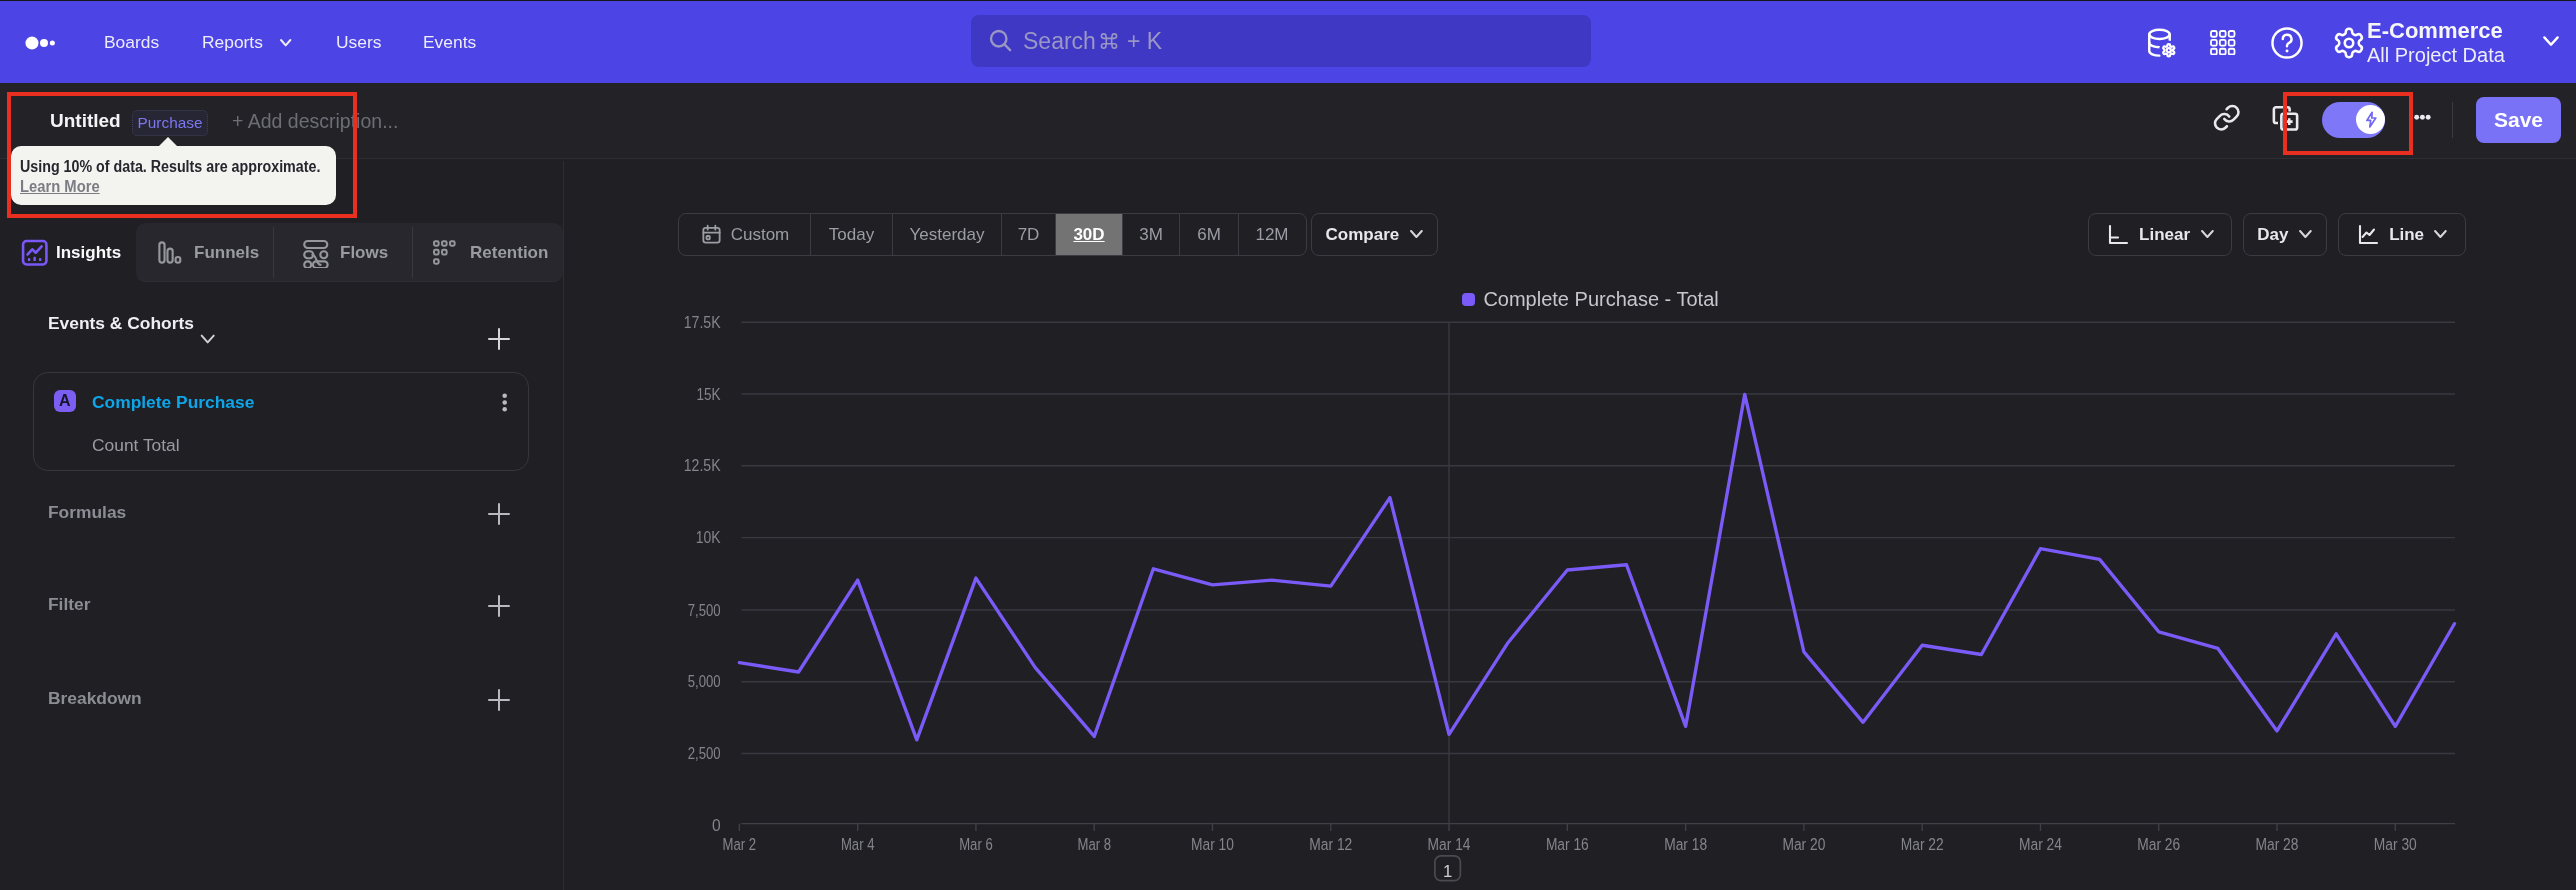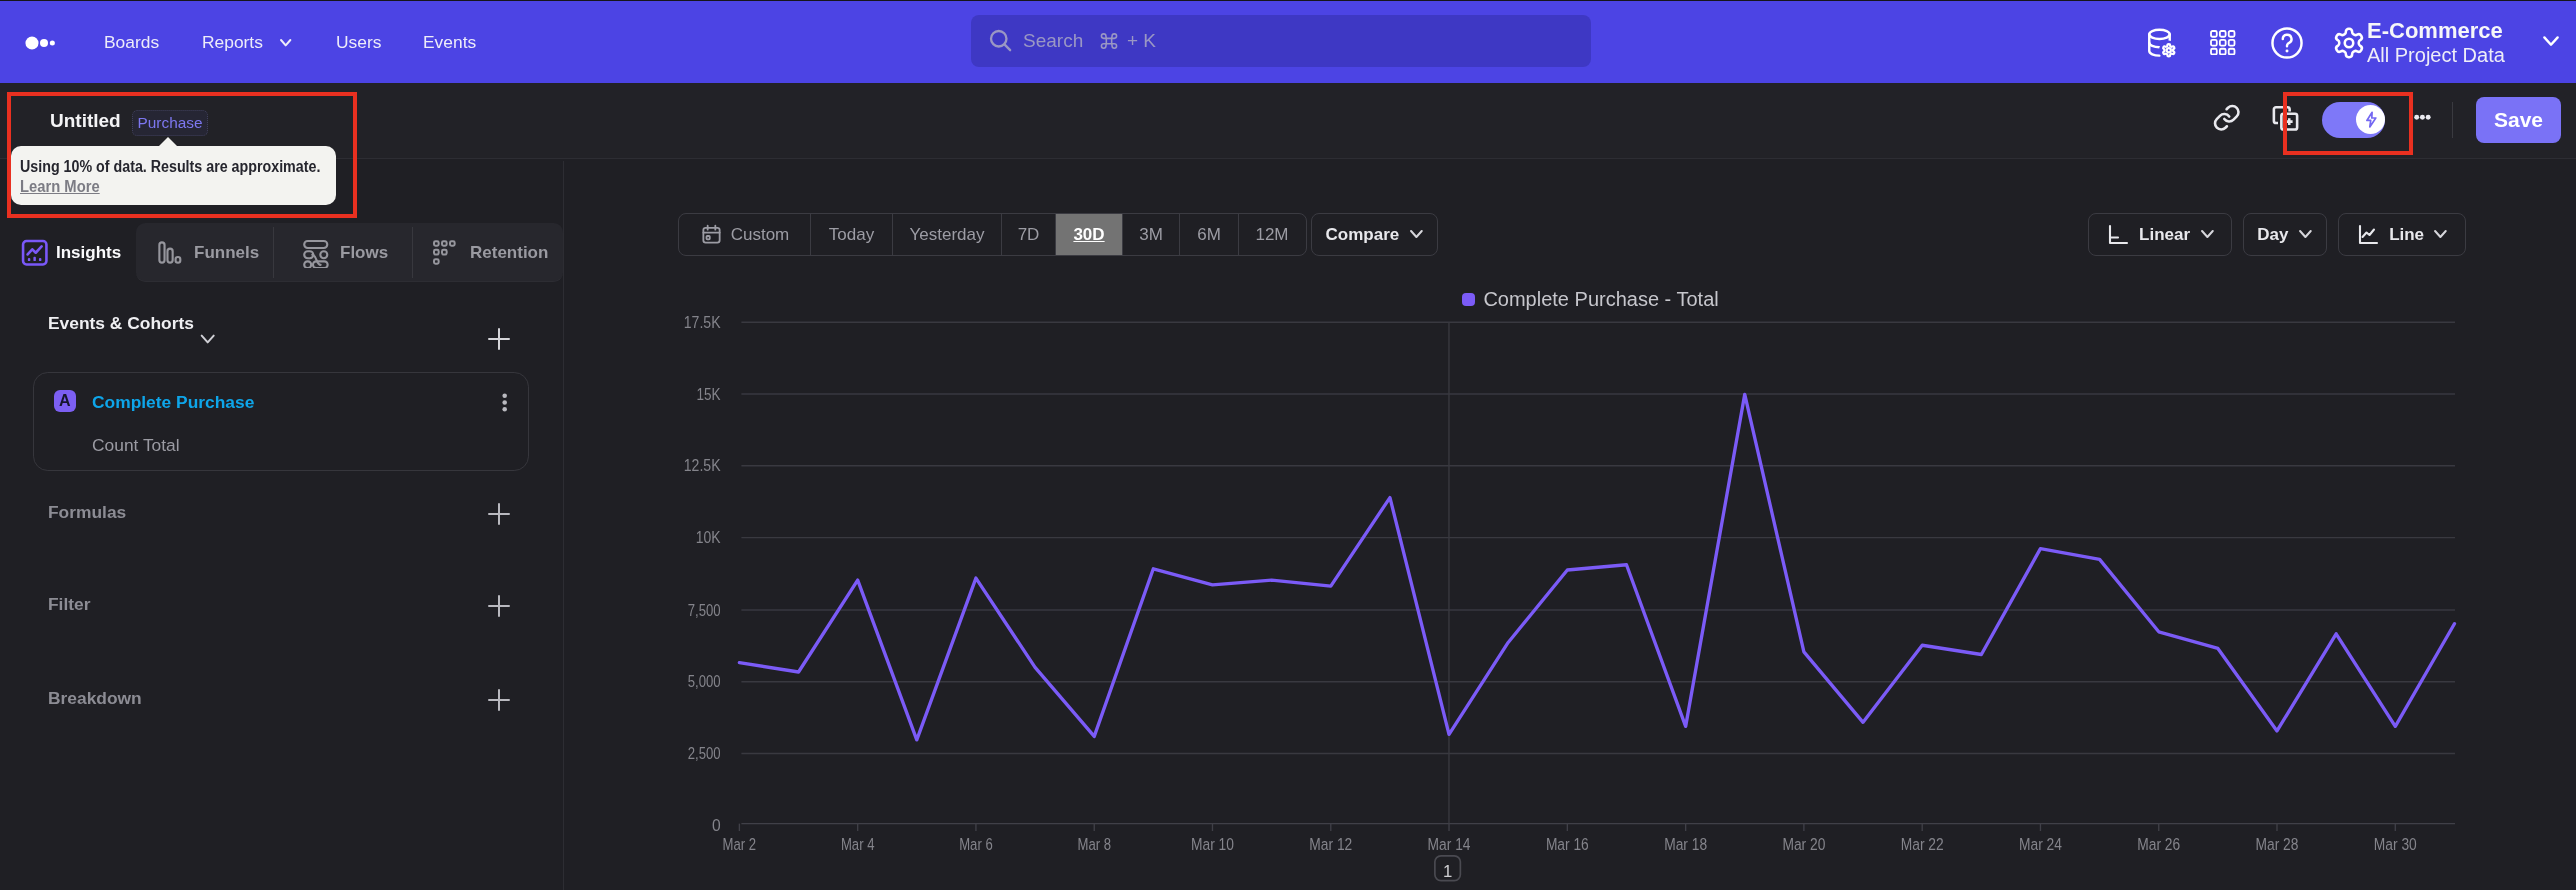--- a/index.html
+++ b/index.html
@@ -10,21 +10,21 @@
   svg { display:block; }
 
   
   #topline { left:0; top:0; width:2576px; height:1.3px; background:#16161b; }
   #nav { left:0; top:1.3px; width:2576px; height:82px; background:#4c44e4; }
   .navitem { position:absolute; top:0; height:82px; line-height:82px; color:#edecf9;
     font-size:17.4px; font-weight:500; white-space:nowrap; }
   #search { position:absolute; left:971px; top:14.8px; width:620px; height:52px;
     background:rgba(12,10,70,0.20); border-radius:8px; }
   #search .ph { position:absolute; left:52px; top:0; height:57px; line-height:52px;
-    color:#9a97c4; font-size:19px; }
+    color:#9a97c4; font-size:23px; }
 
   
   #hdr2 { left:0; top:83px; width:2576px; height:76px; background:#222227;
     border-bottom:1.3px solid #2d2d33; }
   #untitled { position:absolute; left:50px; top:83px; height:76px; line-height:76px;
     color:#f4f4f6; font-size:19px; font-weight:700; }
   #chip { position:absolute; left:132px; top:110px; width:76px; height:25.5px;
     background:#262634; border:1.3px dotted #41415c; border-radius:5.4px;
     color:#7d77f0; font-size:15.4px; line-height:23px; text-align:center; }
   #adddesc { position:absolute; left:232px; top:83px; height:76px; line-height:76px;
@@ -158,20 +158,21 @@
     <circle cx="12" cy="12" r="3" stroke="#fff" stroke-width="1.8" fill="none"></circle>
   </svg>
   <div class="abs" style="left:2367px; top:18px; color:#f6f6f9; font-size:22px; font-weight:700;">E‑Commerce</div>
   <div class="abs" style="left:2367px; top:44px; color:#eeedf8; font-size:20px; font-weight:500;">All Project Data</div>
   <svg class="abs" style="left:2541px; top:34px;" width="20" height="14.8" viewBox="0 0 30 22">
     <path d="M5 5 L15 16 L25 5" stroke="#fff" stroke-width="3.6" fill="none" stroke-linecap="round" stroke-linejoin="round"></path>
   </svg>
 
   <div class="abs" id="untitled">Untitled</div>
   <div class="abs" id="chip">Purchase</div>
+  <div class="abs" id="adddesc">+ Add description...</div>
   <svg class="abs" style="left:2212px; top:103px;" width="29.5" height="29.5" viewBox="0 0 24 24">
     <g stroke="#e9e9ee" stroke-width="2.1" fill="none" stroke-linecap="round" stroke-linejoin="round">
       <path d="M10 13 a5 5 0 0 0 7.54 .54 l2.6 -2.6 a5 5 0 0 0 -7.07 -7.07 l-1.2 1.2"></path>
       <path d="M14 11 a5 5 0 0 0 -7.54 -.54 l-2.6 2.6 a5 5 0 0 0 7.07 7.07 l1.2 -1.2"></path>
     </g>
   </svg>
   <svg class="abs" style="left:2270px; top:103px;" width="31" height="31" viewBox="0 0 24 24">
     <g stroke="#e9e9ee" stroke-width="2" fill="none" stroke-linejoin="round">
       <path d="M6.2 15.5 H4.6 a1.6 1.6 0 0 1 -1.6 -1.6 v-9 a1.6 1.6 0 0 1 1.6 -1.6 h9 a1.6 1.6 0 0 1 1.6 1.6 v1.6"></path>
       <rect x="8.8" y="8.3" width="12.2" height="12.2" rx="1.6"></rect>

